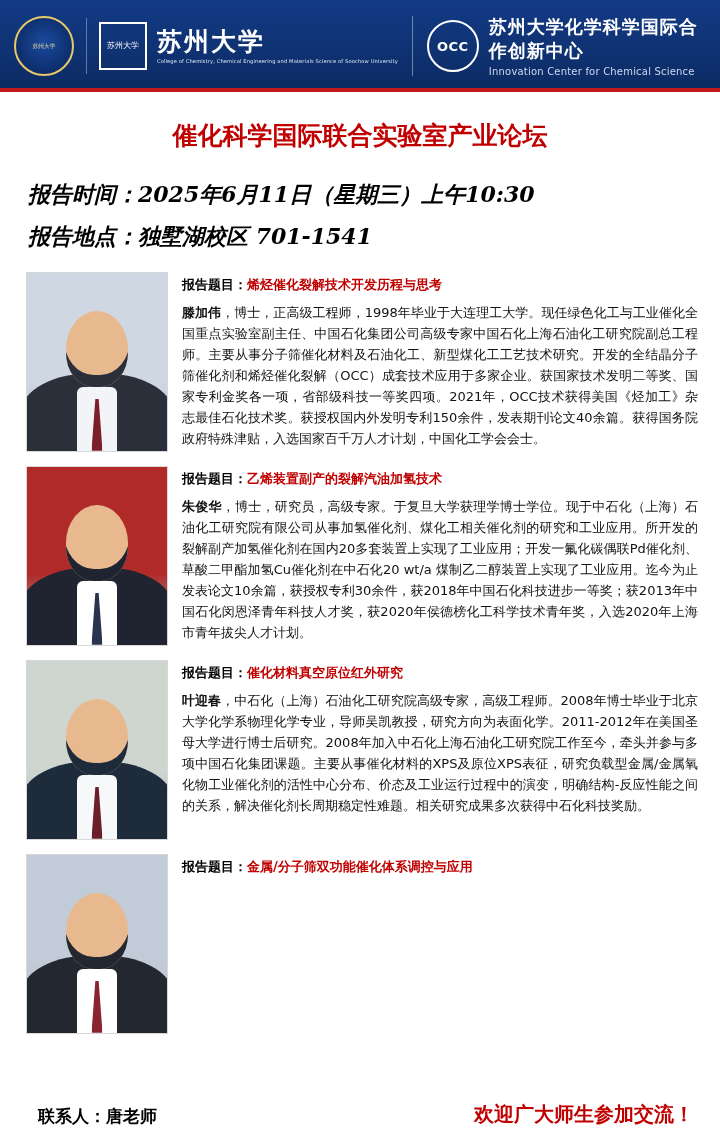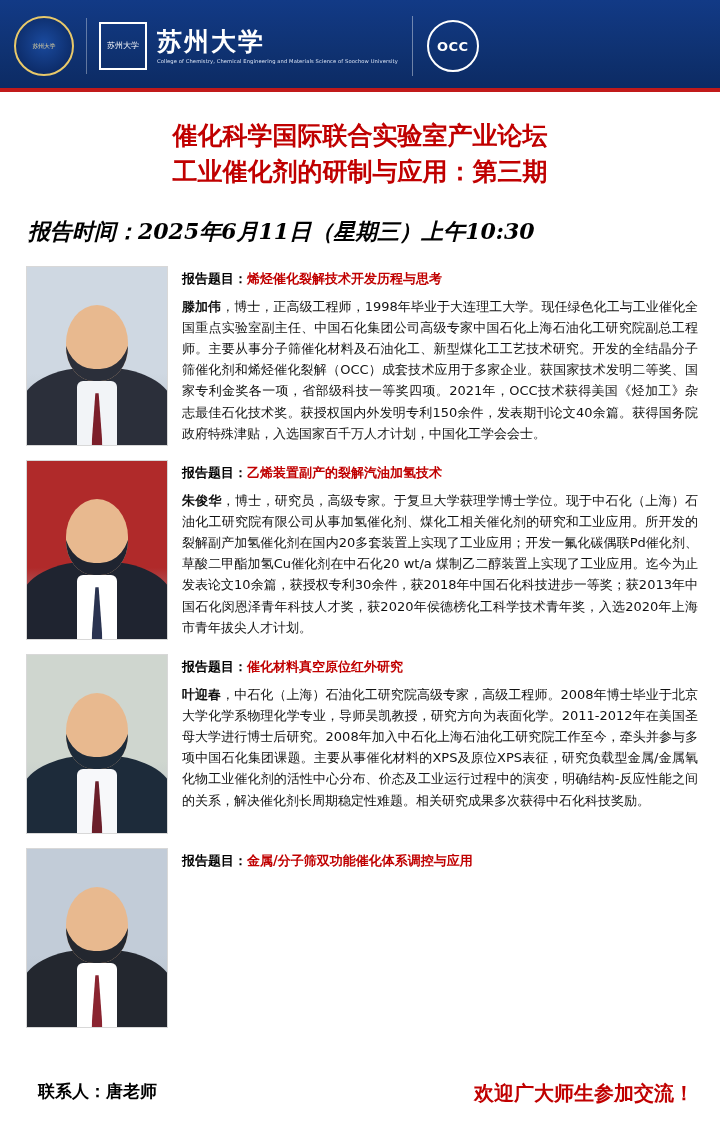--- a/index.html
+++ b/index.html
@@ -116,21 +116,21 @@
   .sp-title .label{color:#000;}
   .sp-title .topic{color:#c00000;}
   .sp-bio{
     font-size:13px;line-height:1.62;color:#111;text-align:justify;
   }
   .sp-bio b{font-weight:bold;}
 
   
   .footer{
     position:absolute;left:0;right:0;bottom:0;height:54px;
-    display:flex;align-items:flex-start;justify-content:space-between;
+    display:flex;align-items:flex-end;justify-content:space-between;
     padding:0 26px 6px 38px;box-sizing:border-box;
   }
   .contact{
     font-family:"DejaVu Serif","Liberation Serif",serif;
     font-weight:bold;font-size:17px;color:#000;
   }
   .welcome{
     color:#c00000;font-weight:bold;font-size:20px;margin-left:39px;
   }
 </style>
@@ -146,29 +146,33 @@
     <span>苏州大学</span>
   </div>
   <div class="uni-block">
     <div class="uni-name">苏州大学</div>
     <div class="uni-en">College of Chemistry, Chemical Engineering and Materials Science of Soochow University</div>
   </div>
   <div class="center-sep"></div>
   <div class="occ-logo">
     <span>OCC</span>
   </div>
+  <div class="occ-block">
+    <div class="occ-cn">苏州大学化学科学国际合作创新中心</div>
+    <div class="occ-en">Innovation Center for Chemical Science</div>
+  </div>
 </div>
 
 <div class="title-wrap">
   <div class="main-title">催化科学国际联合实验室产业论坛</div>
-  <div class="main-title">工业催化剂的研制与应用：第三期</div>
 </div>
 
 <div class="info">
   <div>报告时间：2025年6月11日（星期三）上午10:30</div>
+  <div>报告地点：独墅湖校区 701-1541</div>
 </div>
 
 <div class="speaker">
   <div class="photo">
     <div class="bg" id="bg0" style="background: linear-gradient(rgb(207, 216, 226) 0%, rgb(207, 216, 226) 60%, rgba(0, 0, 0, 0.12) 100%);"></div>
     <div class="body" id="body0" style="width: 150px; height: 78px; bottom: 0px; background: rgb(43, 47, 58);"></div>
     <div class="shirt" id="shirt0" style="width: 40px; height: 64px; bottom: 0px; border-radius: 6px 6px 0px 0px; background: rgb(242, 244, 247);"></div>
     <div class="tie" id="tie0" style="width: 11px; height: 52px; bottom: 0px; background: rgb(124, 31, 42); clip-path: polygon(35% 0px, 65% 0px, 100% 100%, 0px 100%);"></div>
     <div class="head" id="head0" style="width: 62px; height: 76px; top: 38px; background: rgb(232, 185, 143); box-shadow: rgb(43, 47, 58) 0px -14px 0px -2px inset;"></div>
   </div>

